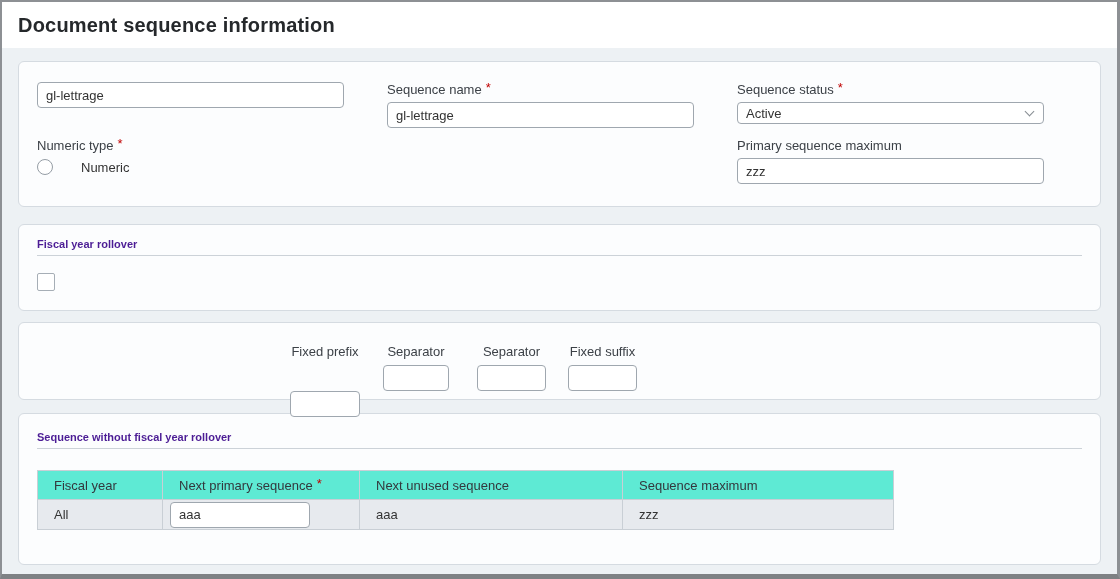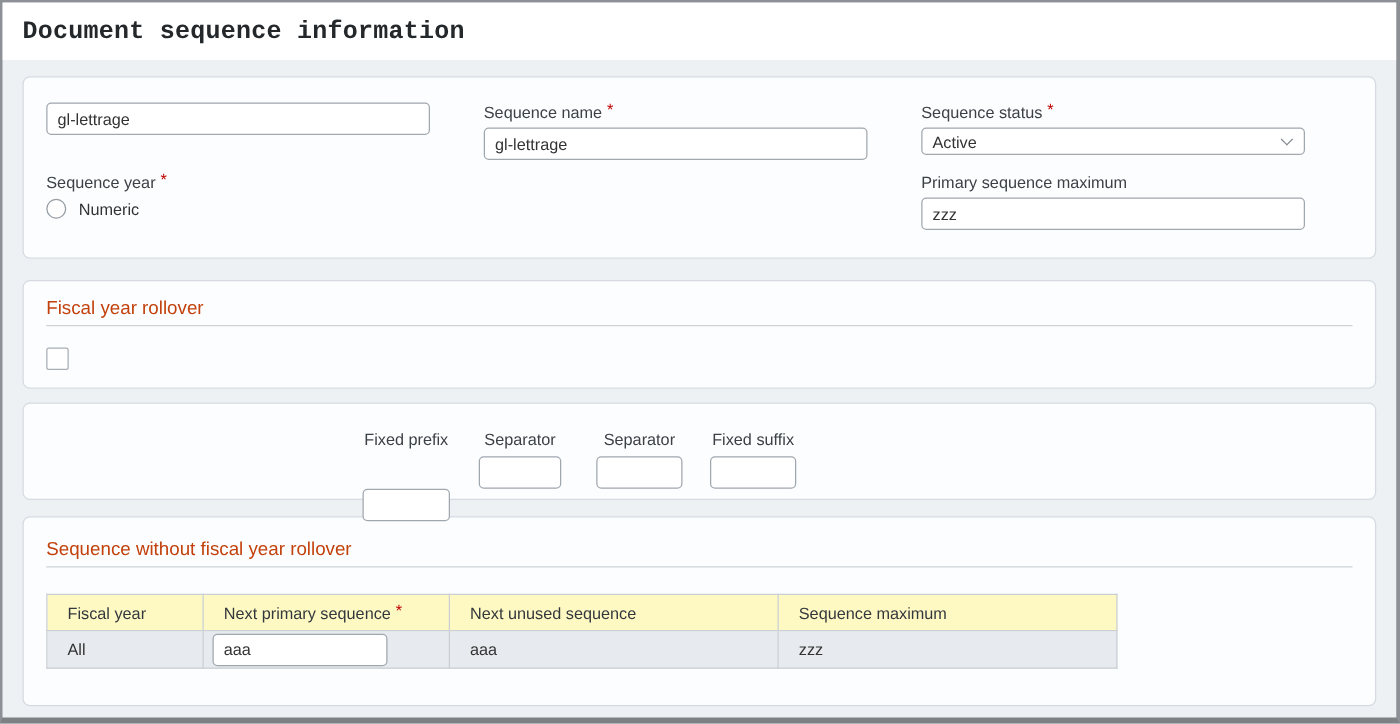--- a/index.html
+++ b/index.html
@@ -22,21 +22,20 @@
     background: #ffffff;
     display: flex;
     align-items: center;
     padding: 0 16px;
   }
   .page-title {
     font-size: 20px;
     font-weight: bold;
     color: #25282b;
     letter-spacing: 0.2px;
-    font-family: Liberation Mono, monospace;
   }
   .content { padding: 13px 16px 0 16px; }
 
   .panel {
     background: #fcfdfe;
     border: 1px solid #d5dbe1;
     border-radius: 6px;
   }
   .panel-main { height: 146px; padding: 20px 18px; margin-bottom: 17px; }
   .grid3 {
@@ -88,21 +87,21 @@
   .select-value { font-size: 13px; color: #333333; }
   .chevron {
     width: 7px;
     height: 7px;
     border-right: 1px solid #868c92;
     border-bottom: 1px solid #868c92;
     transform: rotate(45deg);
     margin-top: -4px;
   }
 
-  .radio-row { display: flex; align-items: center; height: 18px; margin-bottom: 5px; }
+  .radio-row { display: flex; align-items: center; height: 18px; margin-bottom: 5px; gap: 18px; }
   .radio {
     width: 16px;
     height: 16px;
     border: 1px solid #959da5;
     border-radius: 50%;
     background: #ffffff;
     margin-right: 10px;
     display: inline-flex;
     align-items: center;
     justify-content: center;
@@ -111,21 +110,21 @@
   .radio.checked::after {
     content: "";
     width: 8px;
     height: 8px;
     border-radius: 50%;
     background: #1a1a1a;
   }
   .choice-label { font-size: 13px; color: #333333; }
 
   .panel-fiscal { height: 87px; padding: 13px 18px; margin-bottom: 11px; }
-  .section-title { font-size: 15px; font-weight: normal; color: #c2410c; margin-bottom: 5px; }
+  .section-title { font-size: 11px; font-weight: bold; color: #4c1d95; margin-bottom: 5px; }
   .rule { border: none; border-top: 1px solid #ccd2d8; margin: 0 0 17px 0; }
   .checkbox-row { display: flex; align-items: center; }
   .checkbox {
     width: 18px;
     height: 18px;
     border: 1px solid #a6aeb6;
     border-radius: 2px;
     background: #ffffff;
     margin-right: 13px;
     flex: 0 0 auto;
@@ -145,21 +144,21 @@
   .panel-norollover { height: 152px; padding: 17px 18px; }
   .panel-norollover .rule { margin-bottom: 21px; }
   table.seq-table { border-collapse: collapse; table-layout: fixed; width: 856px; }
   .seq-table th, .seq-table td {
     border: 1px solid #c9cfd5;
     font-size: 13px;
     text-align: left;
     font-weight: normal;
   }
   .seq-table th {
-    background: #fef9c3;
+    background: #5eead4;
     color: #33383d;
     height: 29px;
     padding: 0 4px 0 16px;
     white-space: nowrap;
   }
   .seq-table td {
     background: #e7eaee;
     color: #333333;
     height: 30px;
     padding: 0 4px 0 16px;
@@ -195,21 +194,21 @@
           <span class="field-label"><span>Sequence status</span><span class="req">*</span></span>
           <div class="select">
             <span class="select-value">Active</span>
             <span class="chevron"></span>
           </div>
         </div>
       </div>
 
       <div class="grid3 row2">
         <div>
-          <span class="field-label"><span>Sequence year</span><span class="req">*</span></span>
+          <span class="field-label"><span>Numeric type</span><span class="req">*</span></span>
           <div class="radio-row">
             <span class="radio"></span>
             <span class="choice-label">Numeric</span>
           </div>
         </div>
         <div></div>
         <div>
           <span class="field-label">Primary sequence maximum</span>
           <input class="text" type="text" value="zzz" style="">
         </div>

